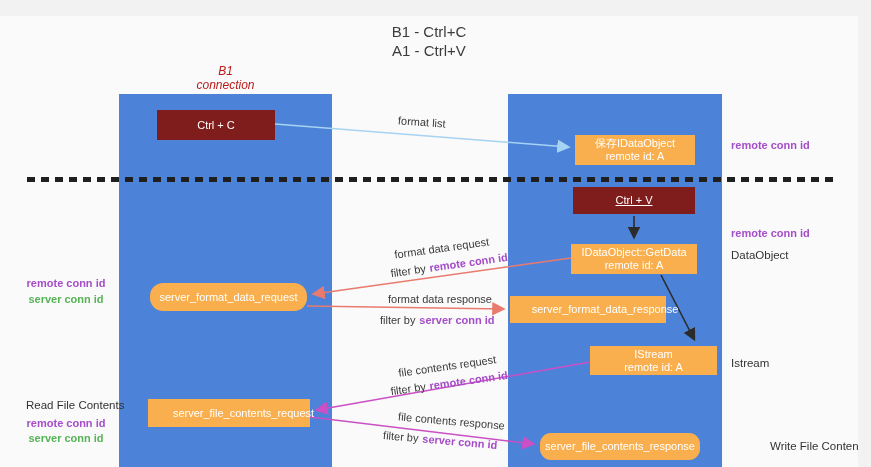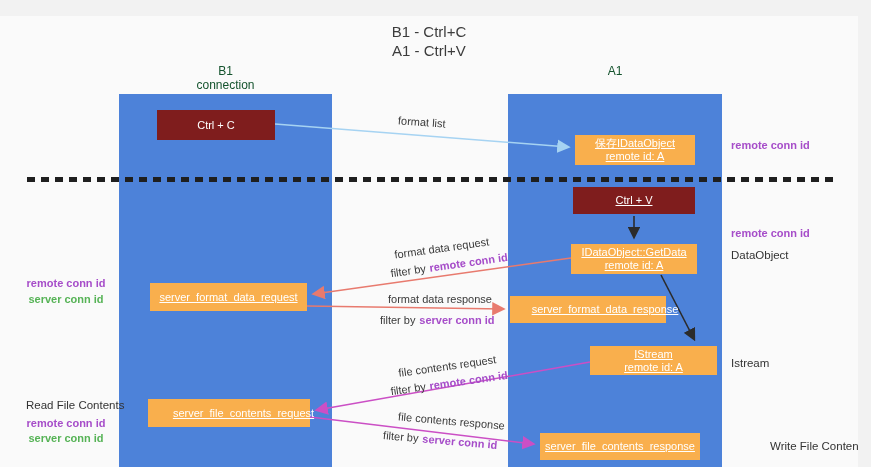--- a/index.html
+++ b/index.html
@@ -2,31 +2,31 @@
 <html><head>
 <meta charset="utf-8">
 <style>
   html,body{margin:0;padding:0;}
   body{font-family:"Liberation Sans","DejaVu Sans",sans-serif;background:#f2f2f2;}
   #stage{position:relative;width:858px;height:467px;background:#fafafa;overflow:hidden;margin-top:16px;}
 
   .title{position:absolute;left:0;right:0;top:6px;text-align:center;
          font-size:15px;line-height:19px;color:#3c3c3c;}
 
-  .lane-header{position:absolute;text-align:center;font-size:12px;line-height:14px;color:#14532d;}
+  .lane-header{position:absolute;text-align:center;font-size:12px;line-height:14px;color:#b91c1c;font-style:italic;}
   .lane{position:absolute;top:78px;height:375px;background:#4d82d9;}
   #lane-left{left:119px;width:213px;}
   #lane-right{left:508px;width:214px;}
 
   .dashline{position:absolute;left:27px;top:161px;width:812px;height:5px;
             background:repeating-linear-gradient(90deg,#1f1f1f 0 8px,transparent 8px 14px);}
 
   .node{position:absolute;display:flex;flex-direction:column;align-items:center;justify-content:center;
         color:#fff;font-size:11px;line-height:13px;text-align:center;box-sizing:border-box;}
-  .node.orange{background:#f9af4d;text-decoration:underline;}
+  .node.orange{background:#f9af4d;}
   .node.green{background:#7f1d1d;}
 
   .side-label{position:absolute;font-size:11.5px;color:#333;white-space:nowrap;}
   .side-label.purple{color:#a64dc9;font-weight:bold;font-size:11px;}
   .side-label.greenlbl{color:#56b356;font-weight:bold;font-size:11px;}
 
   .edge-label{position:absolute;font-size:11px;color:#3a3a3a;white-space:nowrap;
               transform-origin:center;}
   .edge-label .accent{color:#a64dc9;font-weight:bold;margin-left:0.35em;}
 
@@ -40,21 +40,20 @@
   <div class="title">
     <div>B1 - Ctrl+C</div>
     <div>A1 - Ctrl+V</div>
   </div>
 
   <div class="lane-header" style="left:119px;top:48px;width:213px;">
     <div>B1</div>
     <div>connection</div>
   </div>
   <div class="lane-header" style="left:508px;top:48px;width:214px;">
-    <div>A1</div>
   </div>
 
   <div class="lane" id="lane-left"></div>
   <div class="lane" id="lane-right"></div>
 
   <div class="dashline"></div>
 
   <svg class="arrows">
     <defs>
       <marker id="mBlue" viewBox="0 0 10 10" refX="8" refY="5" markerWidth="9" markerHeight="9" orient="auto-start-reverse">
@@ -90,38 +89,38 @@
 
   <div class="node green" style="left:573px;top:171px;width:122px;height:27px;text-decoration:underline;">
     <span>Ctrl + V</span>
   </div>
 
   <div class="node orange" style="left:571px;top:228px;width:126px;height:30px;">
     <span>IDataObject::GetData</span>
     <span>remote id: A</span>
   </div>
 
-  <div class="node orange" style="left:150px;top:267px;width:157px;height:28px;">
+  <div class="node orange" style="left:150px;top:267px;width:157px;height:28px;border-radius:13px;">
     <span>server_format_data_request</span>
   </div>
 
   <div class="node orange" style="left:510px;top:280px;width:156px;height:27px;padding-left:34px;">
     <span>server_format_data_response</span>
   </div>
 
   <div class="node orange" style="left:590px;top:330px;width:127px;height:29px;">
     <span>IStream</span>
     <span>remote id: A</span>
   </div>
 
   <div class="node orange" style="left:148px;top:383px;width:162px;height:28px;padding-left:29px;">
     <span>server_file_contents_request</span>
   </div>
 
-  <div class="node orange" style="left:540px;top:417px;width:160px;height:27px;">
+  <div class="node orange" style="left:540px;top:417px;width:160px;height:27px;border-radius:11px;">
     <span>server_file_contents_response</span>
   </div>
 
   <div class="edge-label" style="left:398px;top:100px;transform:rotate(4deg);">format list</div>
 
   <div class="edge-label" style="left:394px;top:226px;transform:rotate(-8deg);">format data request</div>
   <div class="edge-label" style="left:390px;top:243px;transform:rotate(-8deg);">
     <span>filter by</span><span class="accent">remote conn id</span>
   </div>
 

